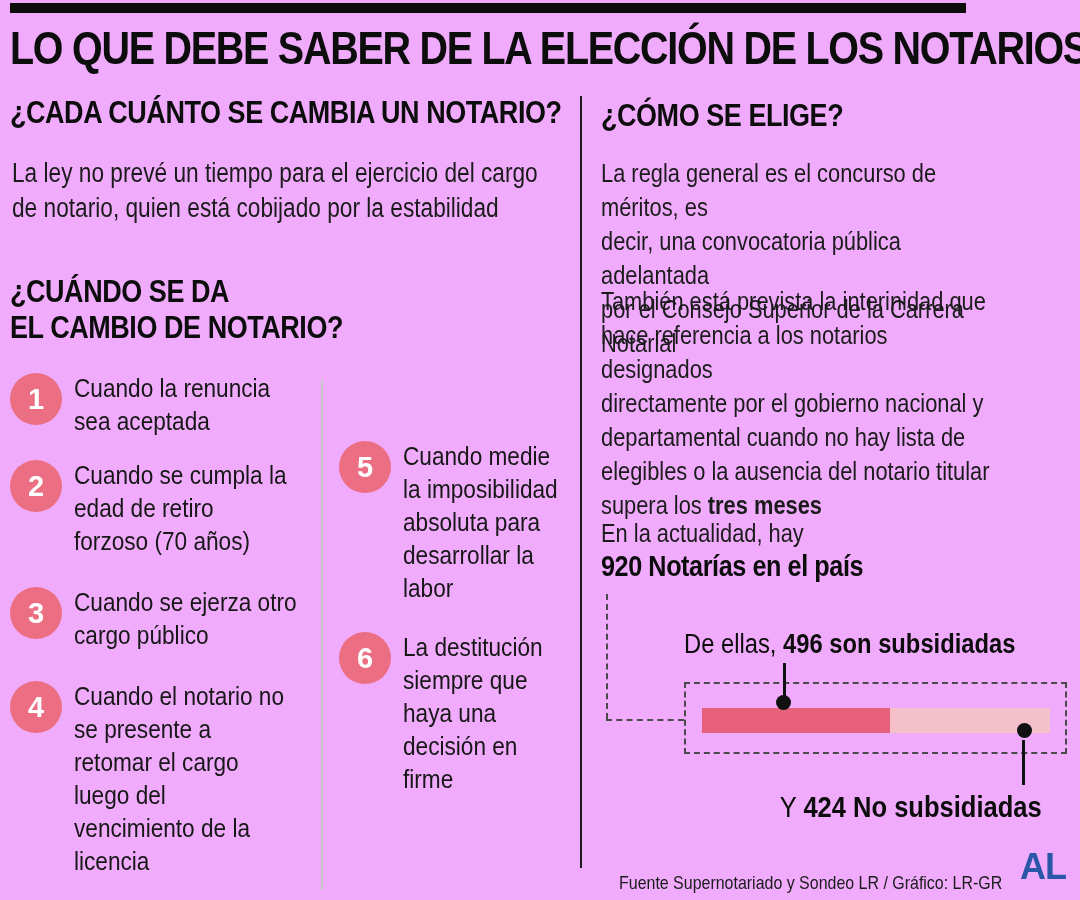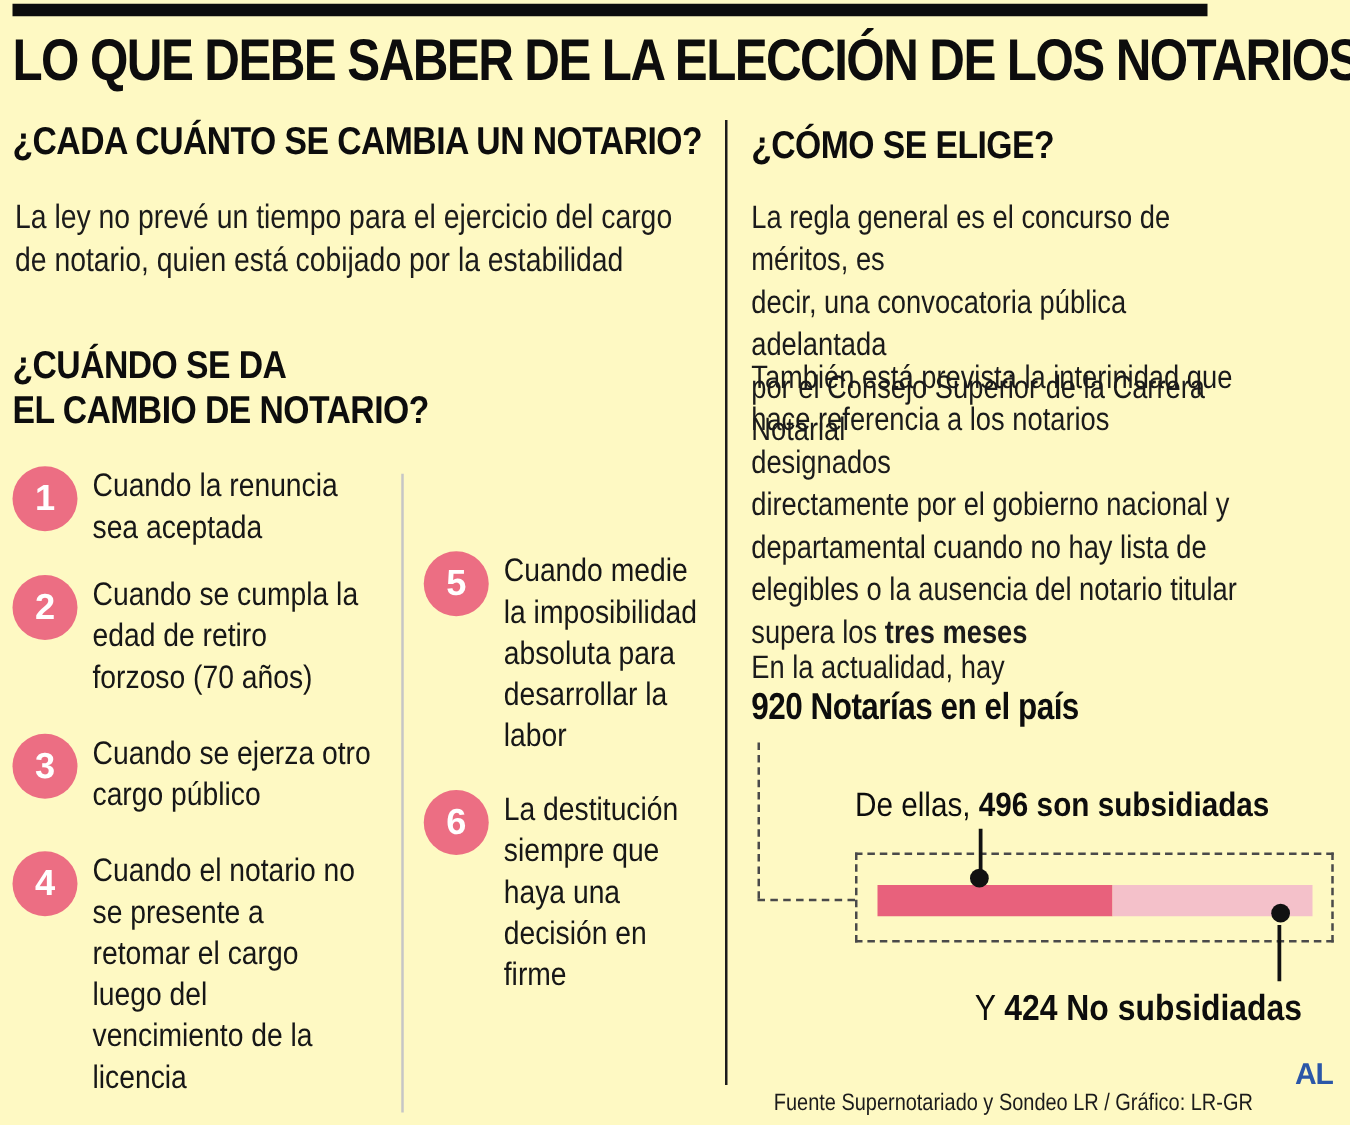--- a/index.html
+++ b/index.html
@@ -1,16 +1,16 @@
 <!DOCTYPE html>
 <html><head>
 <meta charset="utf-8">
 <style>
   html,body{margin:0;padding:0;background:#ffffff;}
-  .canvas{position:relative;width:1080px;height:900px;background:#fef9c3;overflow:hidden;
+  .canvas{position:relative;width:1080px;height:900px;background:#f0abfc;overflow:hidden;
           font-family:"Liberation Sans","DejaVu Sans",sans-serif;color:#141414;}
   .abs{position:absolute;}
   .pre{white-space:pre-line;}
   .topbar{left:10px;top:3px;width:956px;height:10px;background:#0c0c0c;}
   .title{left:10px;top:20px;font-size:47px;font-weight:800;letter-spacing:-1.5px;color:#0d0d0d;
          transform:scaleX(.84);transform-origin:left top;white-space:nowrap;}
   .h2{font-size:31px;font-weight:800;letter-spacing:-.5px;color:#0d0d0d;line-height:36px;
       transform:scaleX(.87);transform-origin:left top;}
   .q1{left:10px;top:95px;}
   .q2{left:10px;top:274px;}
@@ -38,21 +38,21 @@
   .lbl-top{left:684px;top:629px;font-size:27px;transform:scaleX(.88);transform-origin:left top;white-space:nowrap;color:#0d0d0d;}
   .lbl-bot{right:38px;top:791px;font-size:29px;transform:scaleX(.88);transform-origin:right top;white-space:nowrap;color:#0d0d0d;}
   .ln{background:#111;}
   .ln-top{left:783px;top:663px;width:3px;height:34px;}
   .ln-bot{left:1022px;top:740px;width:3px;height:45px;}
   .dot{width:15px;height:15px;border-radius:50%;background:#111;}
   .dot-top{left:776px;top:695px;}
   .dot-bot{left:1017px;top:723px;}
   .source{right:78px;top:872px;font-size:19px;color:#1b1b1b;transform:scaleX(.84);
           transform-origin:right top;white-space:nowrap;}
-  .logo{right:14px;top:846px;font-size:24px;font-weight:800;letter-spacing:-1px;color:#2b57a8;}
+  .logo{right:14px;top:846px;font-size:36px;font-weight:800;letter-spacing:-1px;color:#2b57a8;}
 </style>
 </head>
 <body>
 
 <div class="canvas">
 
   <div class="abs topbar"></div>
   <div class="abs title">LO QUE DEBE SABER DE LA ELECCIÓN DE LOS NOTARIOS</div>
 
   <div class="abs div-black"></div>

